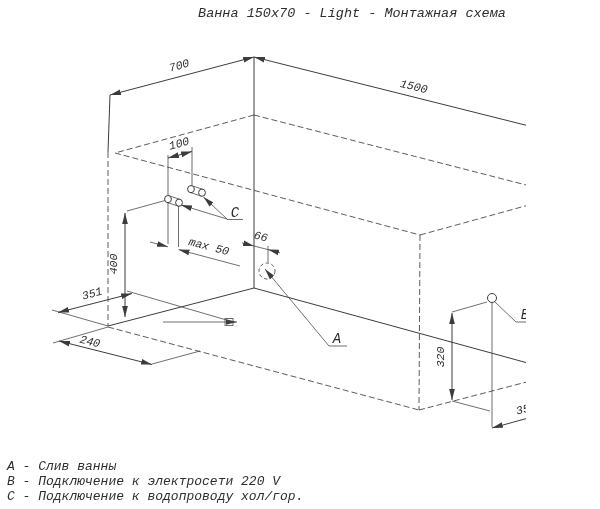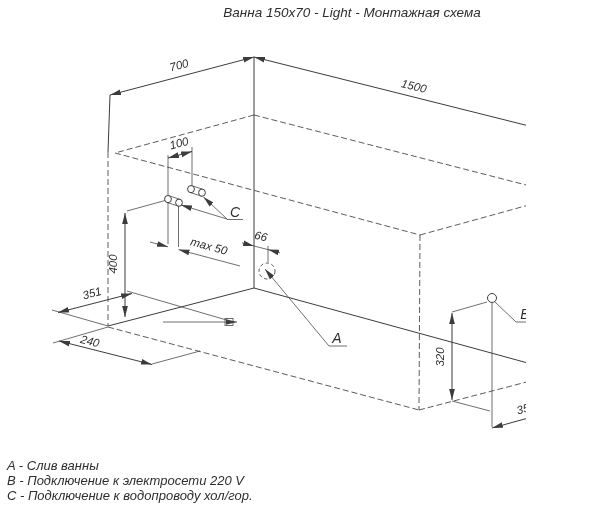--- a/index.html
+++ b/index.html
@@ -1,17 +1,17 @@
 <!DOCTYPE html>
 <html><head>
 <meta charset="utf-8">
 <style>
   html,body{margin:0;padding:0;background:#ffffff;}
   .page{position:relative;width:526px;height:509px;background:#fff;overflow:hidden;
-        font-family:Liberation Sans, sans-serif;}
+        font-family:Liberation Mono, monospace;}
   svg{display:block;}
   .ln{stroke:#3c3c3c;stroke-width:1;fill:none;}
   .lnthin{stroke:#4a4a4a;stroke-width:0.8;fill:none;}
   .dash{stroke:#4a4a4a;stroke-width:0.9;fill:none;stroke-dasharray:6 3;}
   .dash2{stroke:#4a4a4a;stroke-width:0.9;fill:none;stroke-dasharray:3.5 2.5;}
   .fit{stroke:#3c3c3c;stroke-width:1;fill:#ffffff;}
   .txt{font-style:italic;fill:#2e2e2e;}
   .dim{font-size:11.5px;}
   .big{font-size:14px;}
   .ttl{font-size:13.5px;}

